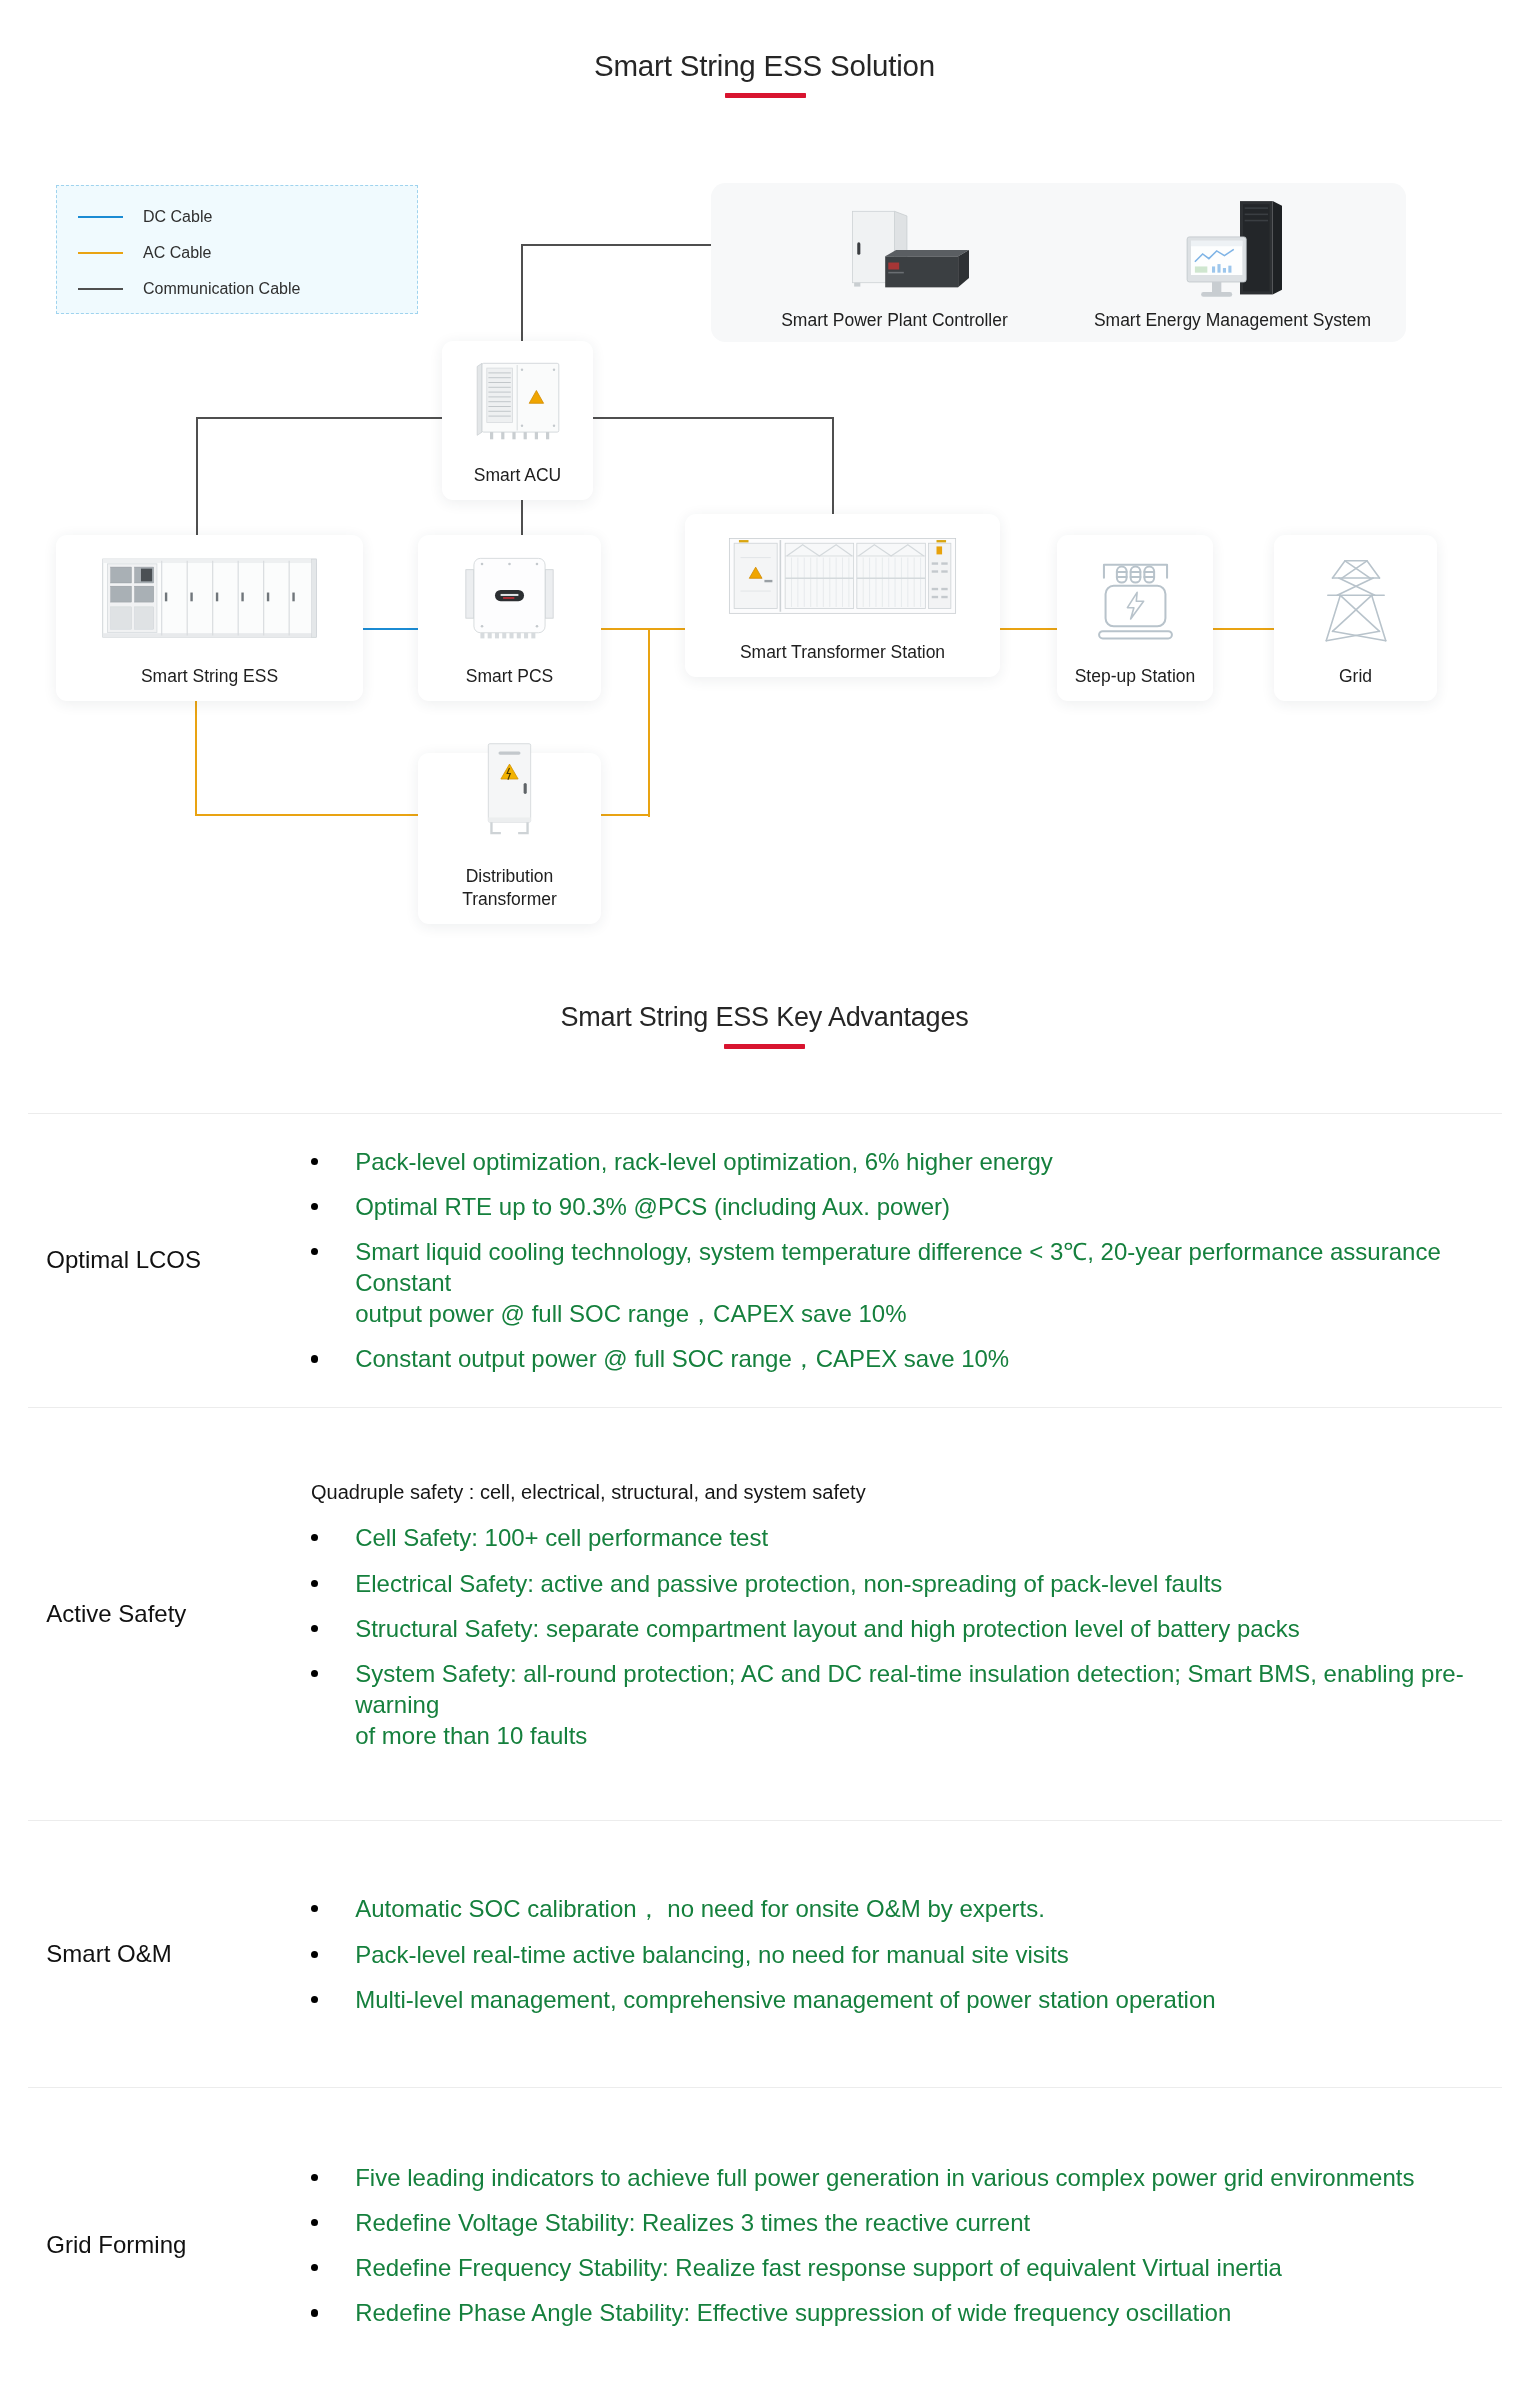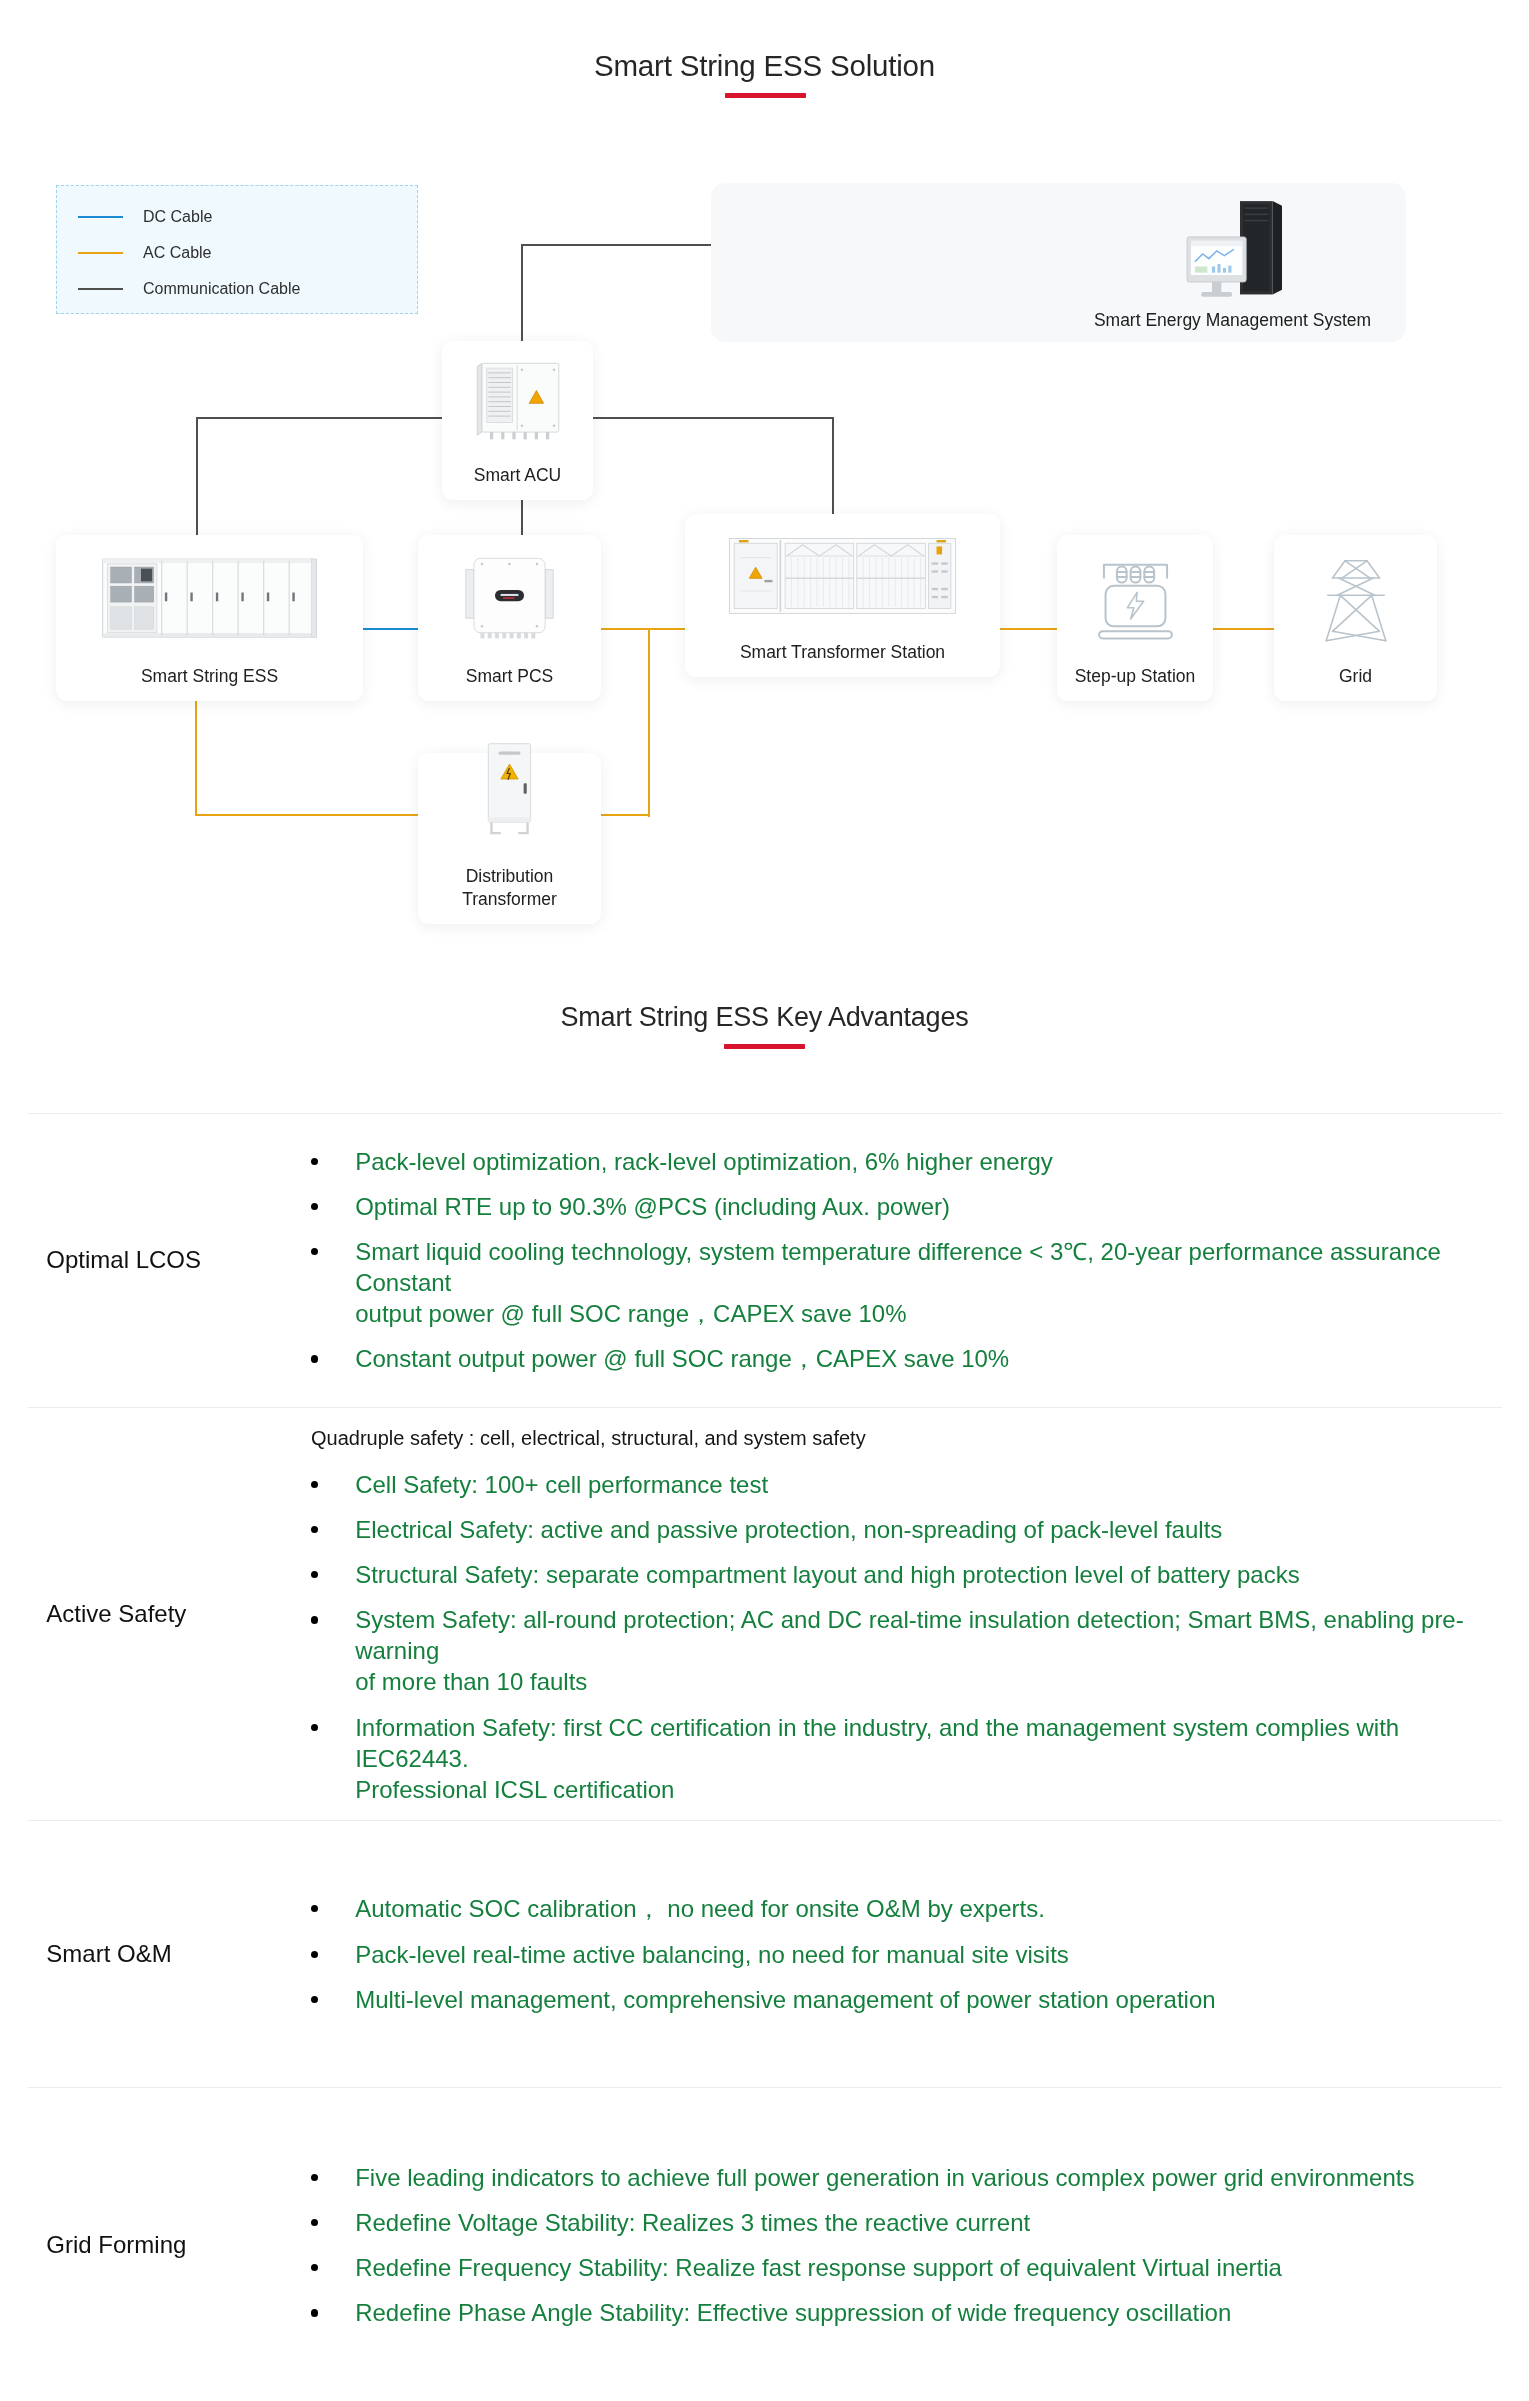--- a/index.html
+++ b/index.html
@@ -85,20 +85,37 @@
 
   <div class="line ac" style="left:601px; top:628px; width:84px; height:2.4px;"></div>
   <div class="line ac" style="left:648px; top:628px; width:2.4px; height:189px;"></div>
   <div class="line ac" style="left:601px; top:814px; width:49px; height:2.4px;"></div>
   <div class="line ac" style="left:195px; top:701px; width:2.4px; height:115px;"></div>
   <div class="line ac" style="left:195px; top:814px; width:223px; height:2.4px;"></div>
   <div class="line ac" style="left:1000px; top:628px; width:57px; height:2.4px;"></div>
   <div class="line ac" style="left:1213px; top:628px; width:61px; height:2.4px;"></div>
 
   <div class="group-card">
+    <div class="group-stack" style="left:24px; width:319px;">
+      <div class="figure">
+        <svg width="159" height="97" viewBox="0 0 200 125">
+          <polygon points="100,12 116,18 116,98 100,104" fill="#dfe2e4" stroke="#c6cbce" stroke-width="1"></polygon>
+          <rect x="46" y="12" width="54" height="92" fill="#f0f2f3" stroke="#ccd1d4"></rect>
+          <rect x="52" y="52" width="4" height="16" rx="2" fill="#3a3d40"></rect>
+          <rect x="48" y="104" width="8" height="5" fill="#c9ced1"></rect>
+          <rect x="90" y="104" width="8" height="5" fill="#c9ced1"></rect>
+          <polygon points="88,70 102,62 196,62 182,70" fill="#5a5e62"></polygon>
+          <rect x="88" y="70" width="94" height="40" fill="#3b3f42"></rect>
+          <polygon points="182,70 196,62 196,98 182,110" fill="#2e3134"></polygon>
+          <rect x="92" y="78" width="14" height="9" fill="#a63636"></rect>
+          <rect x="92" y="90" width="20" height="2" fill="#6a6e72"></rect>
+        </svg>
+      </div>
+      <div class="node-label">Smart Power Plant Controller</div>
+    </div>
     <div class="group-stack" style="left:374px; width:295px;">
       <div class="figure">
         <svg width="134" height="105" viewBox="0 0 170 135">
           <rect x="94" y="4" width="42" height="120" fill="#2d3033"></rect>
           <polygon points="136,4 148,10 148,118 136,124" fill="#1e2124"></polygon>
           <rect x="98" y="8" width="34" height="112" fill="#232629"></rect>
           <rect x="100" y="12" width="30" height="2" fill="#3a3e42"></rect>
           <rect x="100" y="20" width="30" height="2" fill="#3a3e42"></rect>
           <rect x="100" y="28" width="30" height="2" fill="#3a3e42"></rect>
           <rect x="26" y="50" width="76" height="58" rx="3" fill="#dde1e4" stroke="#bfc5c9"></rect>
@@ -398,25 +415,20 @@
         </div>
       <div class="bullet">
           <span class="bullet-dot"></span>
           <span class="bullet-text">Structural Safety: separate compartment layout and high protection level of battery packs</span>
         </div>
       <div class="bullet">
           <span class="bullet-dot"></span>
           <span class="bullet-text">System Safety: all-round protection; AC and DC real-time insulation detection; Smart BMS, enabling pre-warning
 of more than 10 faults</span>
         </div>
-      <div class="bullet">
-          <span class="bullet-dot"></span>
-          <span class="bullet-text">Information Safety: first CC certification in the industry, and the management system complies with IEC62443.
-Professional ICSL certification</span>
-        </div>
     </div>
   </div>
 
   <div class="adv-row" style="top:1820px; height:267px;">
     <div class="adv-label-col">
       <div class="adv-label">Smart O&amp;M</div>
     </div>
     <div class="adv-bullets">
       <div class="bullet">
           <span class="bullet-dot"></span>

